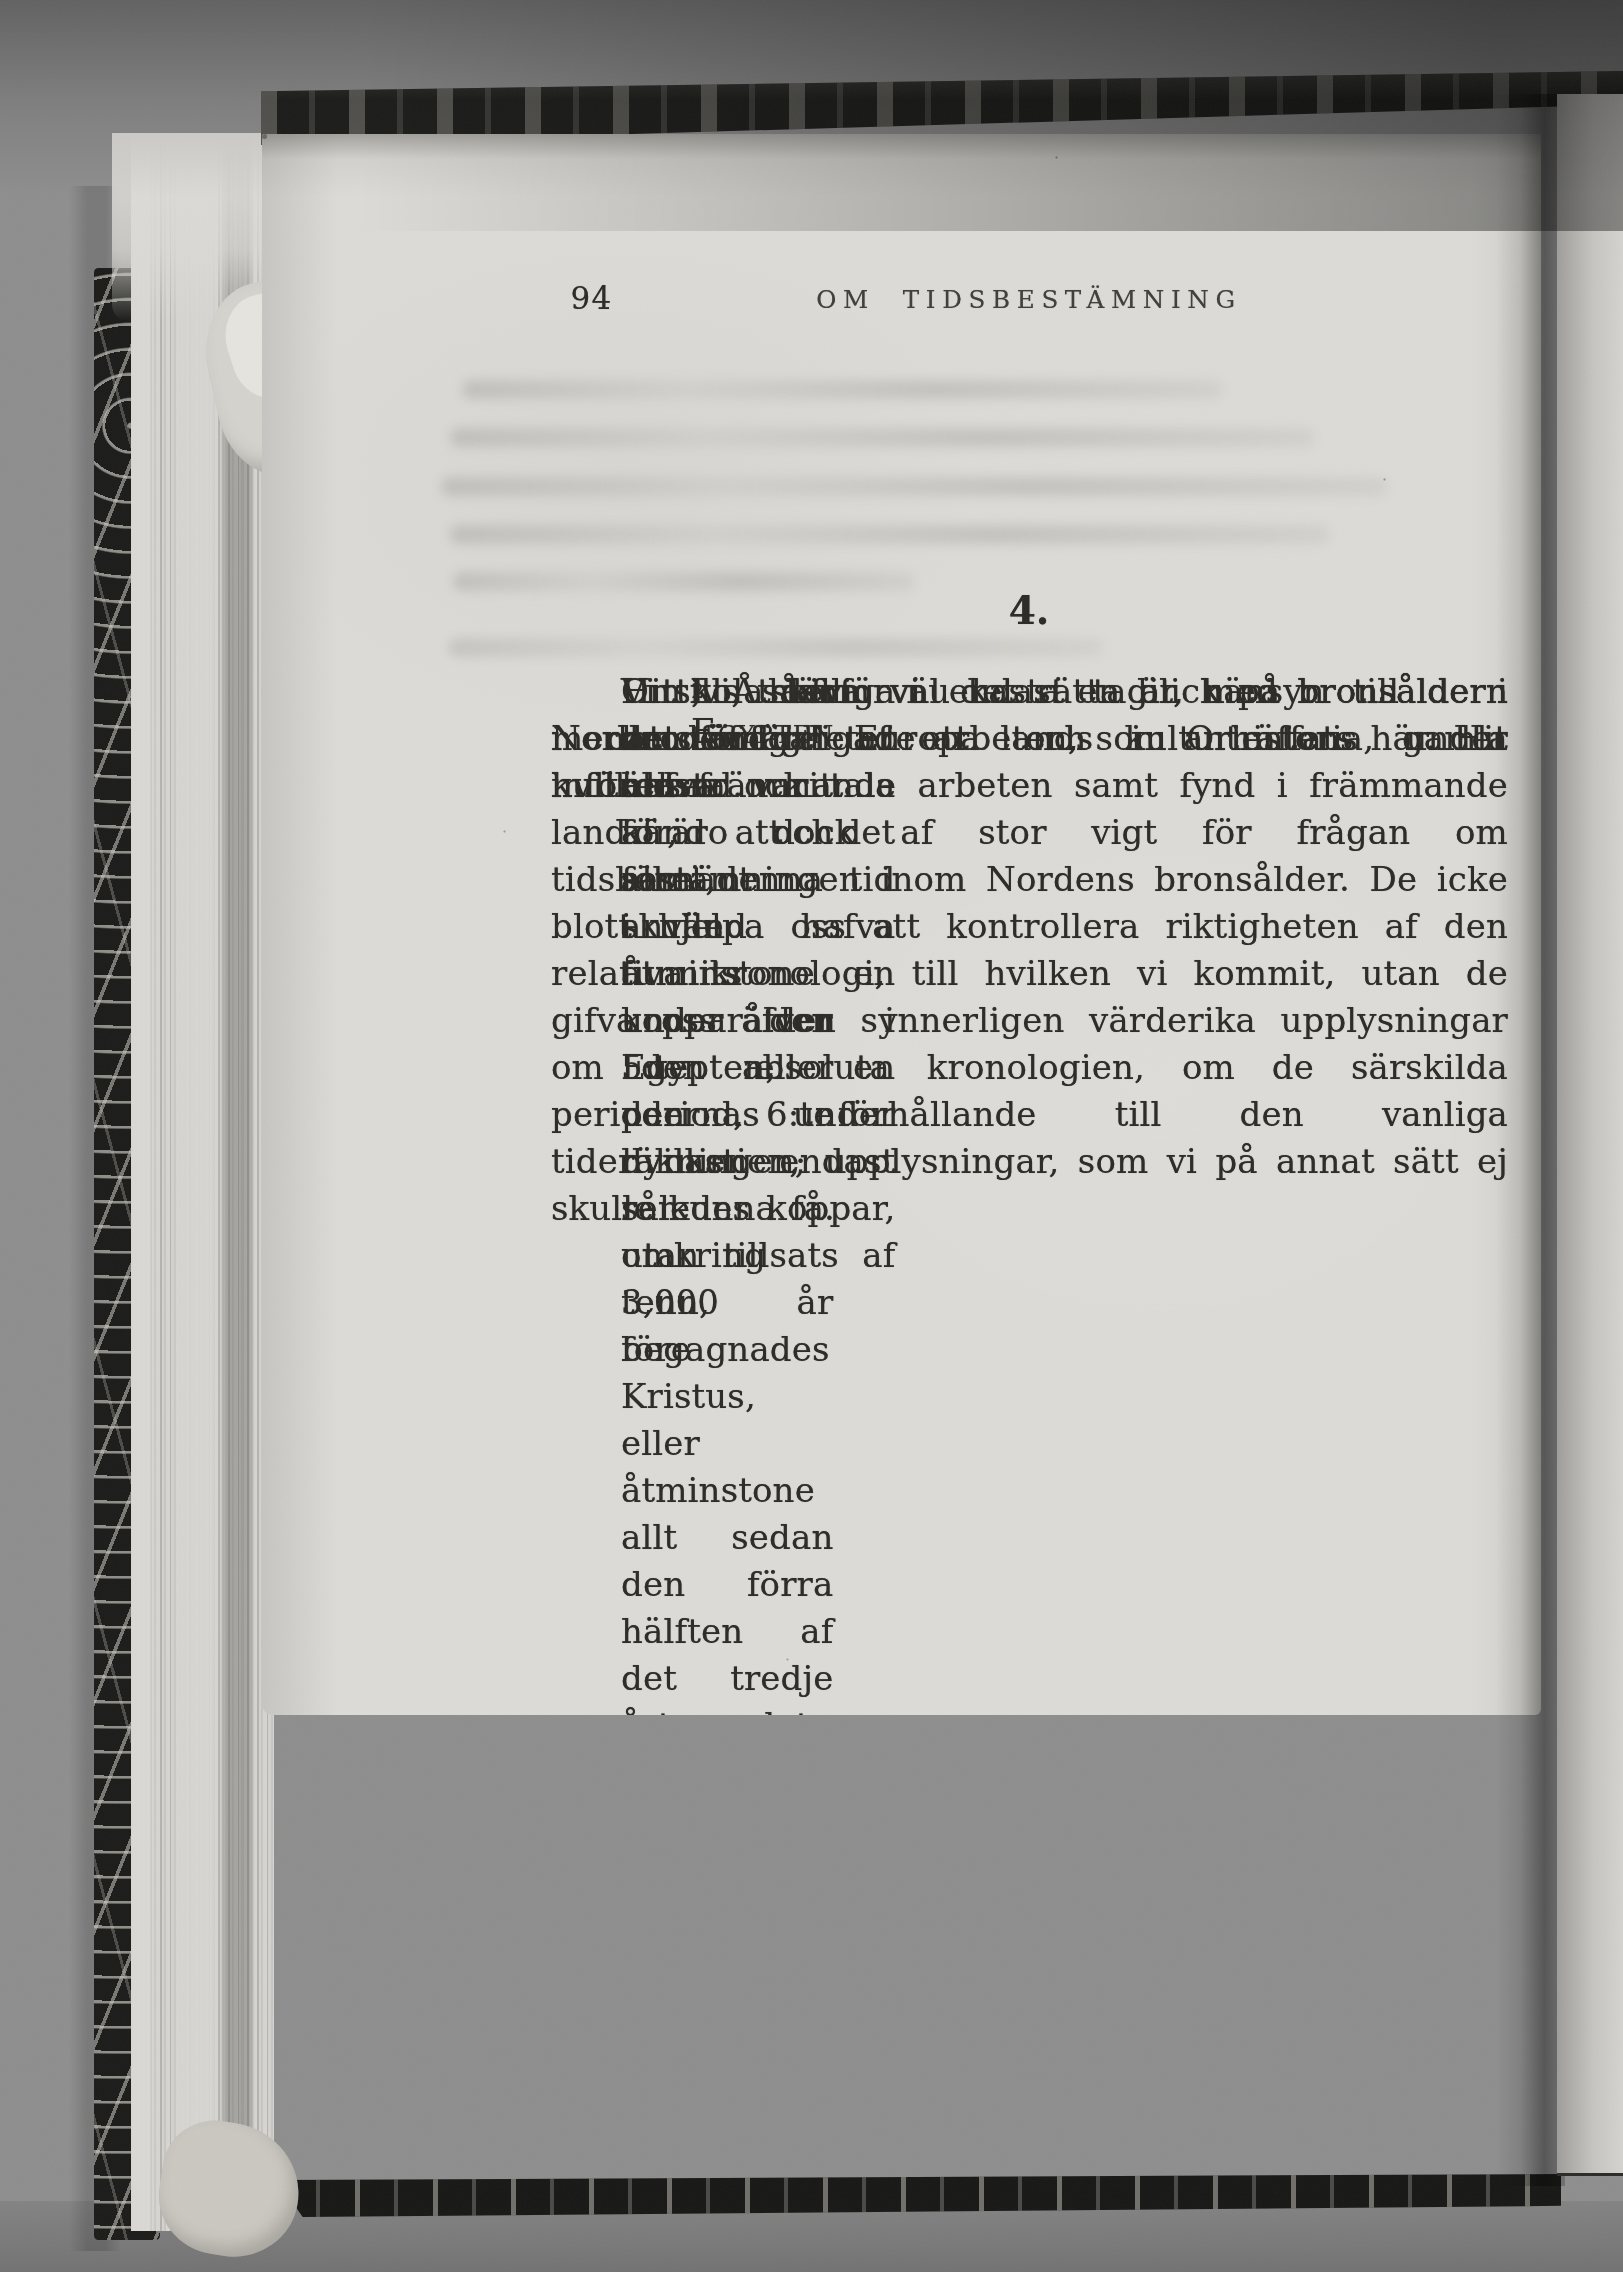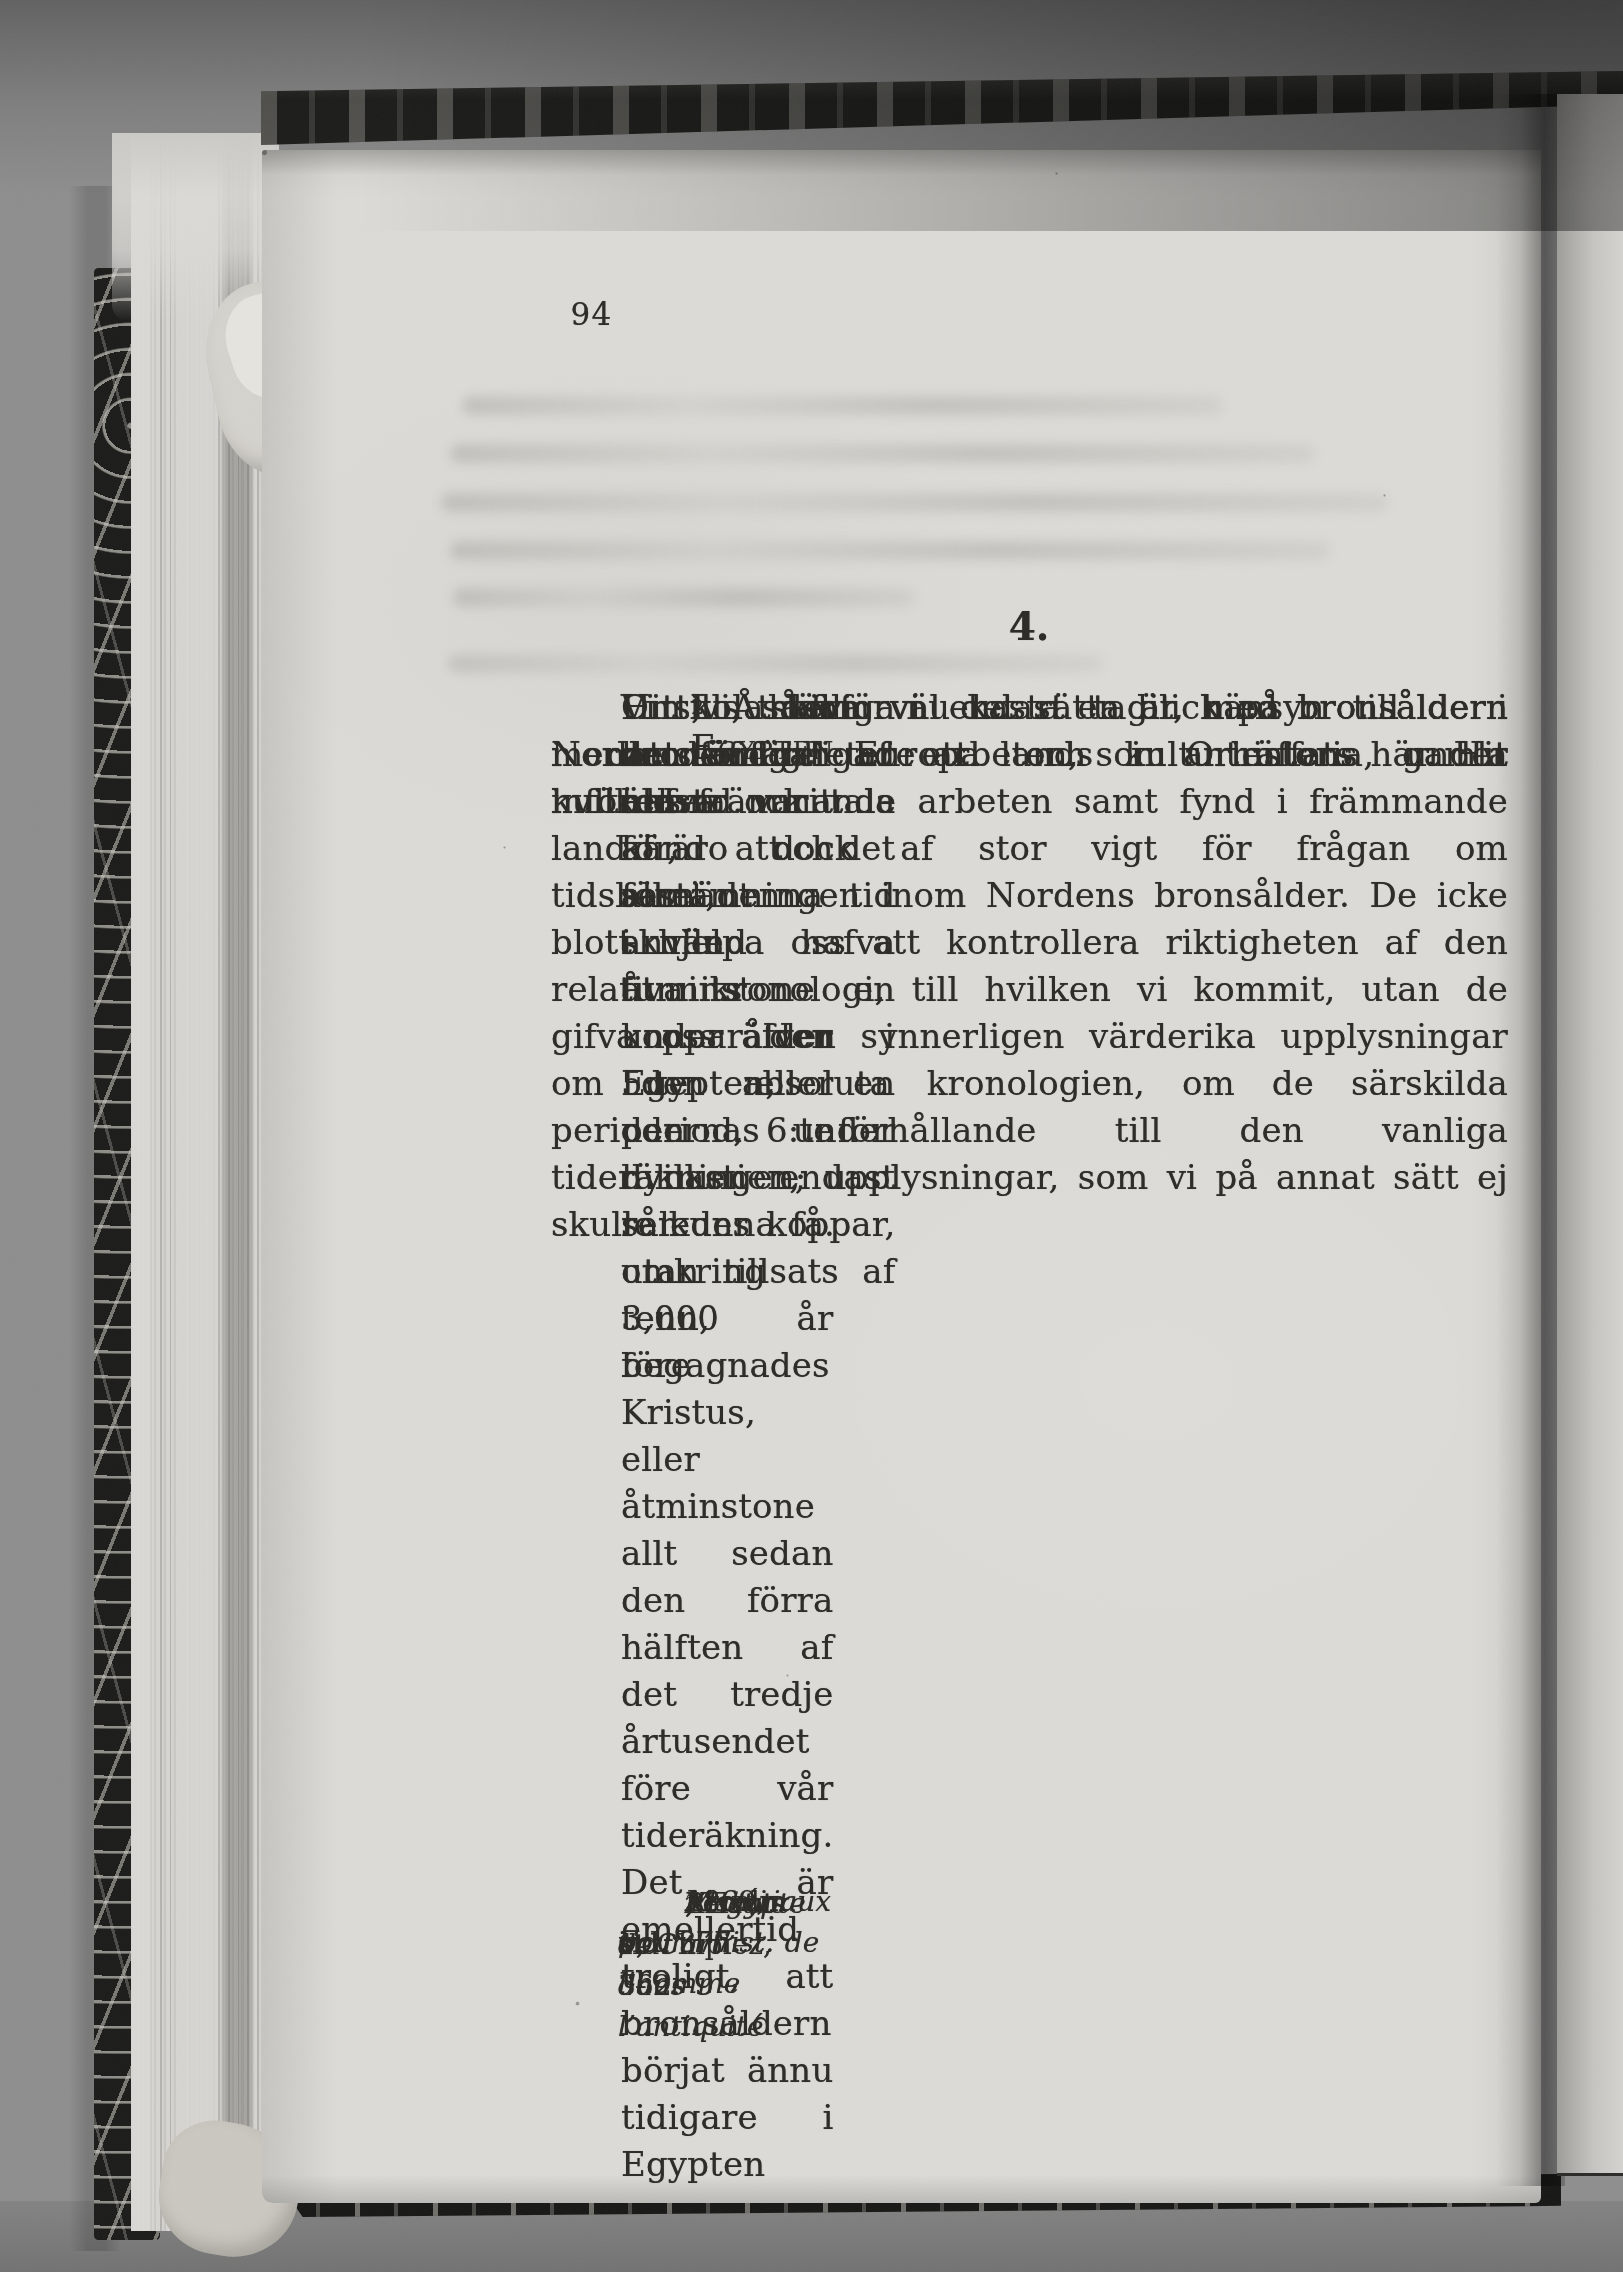--- a/index.html
+++ b/index.html
@@ -56,21 +56,21 @@
     background-image:repeating-linear-gradient(90deg,rgba(200,198,190,.5) 0 5.2px,rgba(0,0,0,0) 5.2px 39px,rgba(170,168,160,.35) 39px 43px,rgba(0,0,0,0) 43px 78px);}
 
   
   .gutter{left:1496px;top:94px;width:69px;height:2092px;
     background:linear-gradient(90deg,rgba(0,0,0,0),rgba(0,0,0,.10) 35%,rgba(0,0,0,.40) 70%,rgba(0,0,0,.20) 100%);}
   .facing-page{left:1557px;top:94px;width:67px;height:2082px;
     background-color:#d5d4d0;border-bottom:3.7px solid #2a2a28;
     background-image:linear-gradient(90deg,rgba(0,0,0,.26),rgba(0,0,0,.07) 55%,rgba(0,0,0,0));}
 
   
-  .main-page{left:262px;top:150px;width:1279px;height:2053px;
+  .main-page{left:262px;top:134px;width:1279px;height:1581px;
     background-color:#dcdbd7;border-radius:3px 1.5px 6px 10.4px;overflow:hidden;
     background-image:
       radial-gradient(ellipse 522px 343px at 28% 22%,rgba(120,118,110,.05),rgba(0,0,0,0) 70%),
       radial-gradient(ellipse 596px 447px at 70% 60%,rgba(255,255,252,.05),rgba(0,0,0,0) 70%);}
   .page-edge-left{left:0;top:0;width:89px;height:2053px;
     background:linear-gradient(90deg,#c6c5c1,rgba(220,219,215,0) 85%);}
   .page-edge-top{left:0;top:0;width:1279px;height:25px;
     background:linear-gradient(180deg,rgba(60,60,56,.28),rgba(0,0,0,0));}
   .page-edge-bottom{left:0;top:2025px;width:1279px;height:28px;
     background:linear-gradient(0deg,rgba(70,70,66,.22),rgba(0,0,0,0));}
@@ -144,20 +144,21 @@
     <div class="ghost g1"></div>
     <div class="ghost g2"></div>
     <div class="ghost g3"></div>
     <div class="ghost g4"></div>
     <div class="ghost g5"></div>
     <div class="ghost g6"></div>
     <div class="specks"></div>
 
     <div class="header-row">
       <span class="page-number ink">94</span>
+      <span class="running-header">OM TIDSBESTÄMNING</span>
     </div>
 
     <div class="section-number ink">4.</div>
 
     <div class="body-text ink">
       <p>Hittills hafva vi endast tagit hänsyn till de i Norden förfärdigade arbeten, som anträffats här. Hit införda främmande arbeten samt fynd i främmande land äro dock af stor vigt för frågan om tidsbestämningen inom Nordens bronsålder. De icke blott hjelpa oss att kontrollera riktigheten af den relativa kronologi, till hvilken vi kommit, utan de gifva oss äfven synnerligen värderika upplysningar om den absoluta kronologien, om de särskilda periodernas förhållande till den vanliga tideräkningen; upplysningar, som vi på annat sätt ej skulle kunna få.</p>
       <p>Vi skola derför nu kasta en blick på bronsåldern i det öfriga Europa och i Orientens gamla kulturland.</p>
       <p>
           <span>I det äldsta af samt, i </span>
           <span class="sc">Egypten</span>

